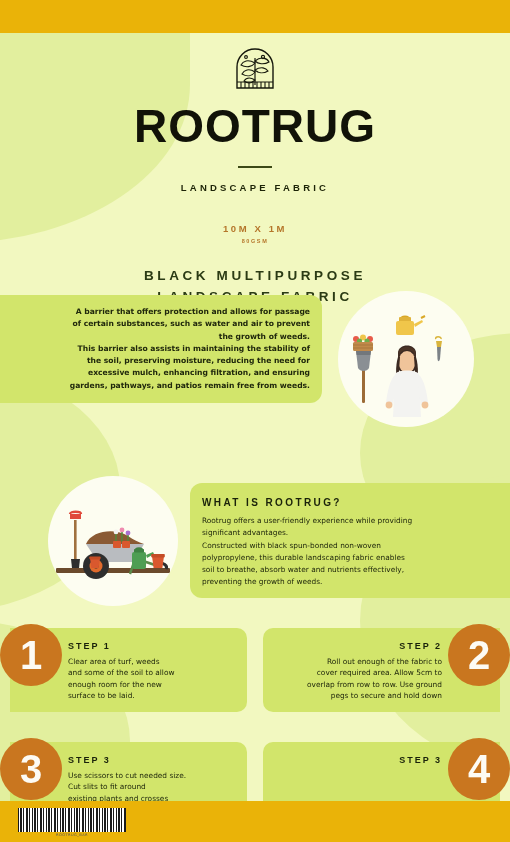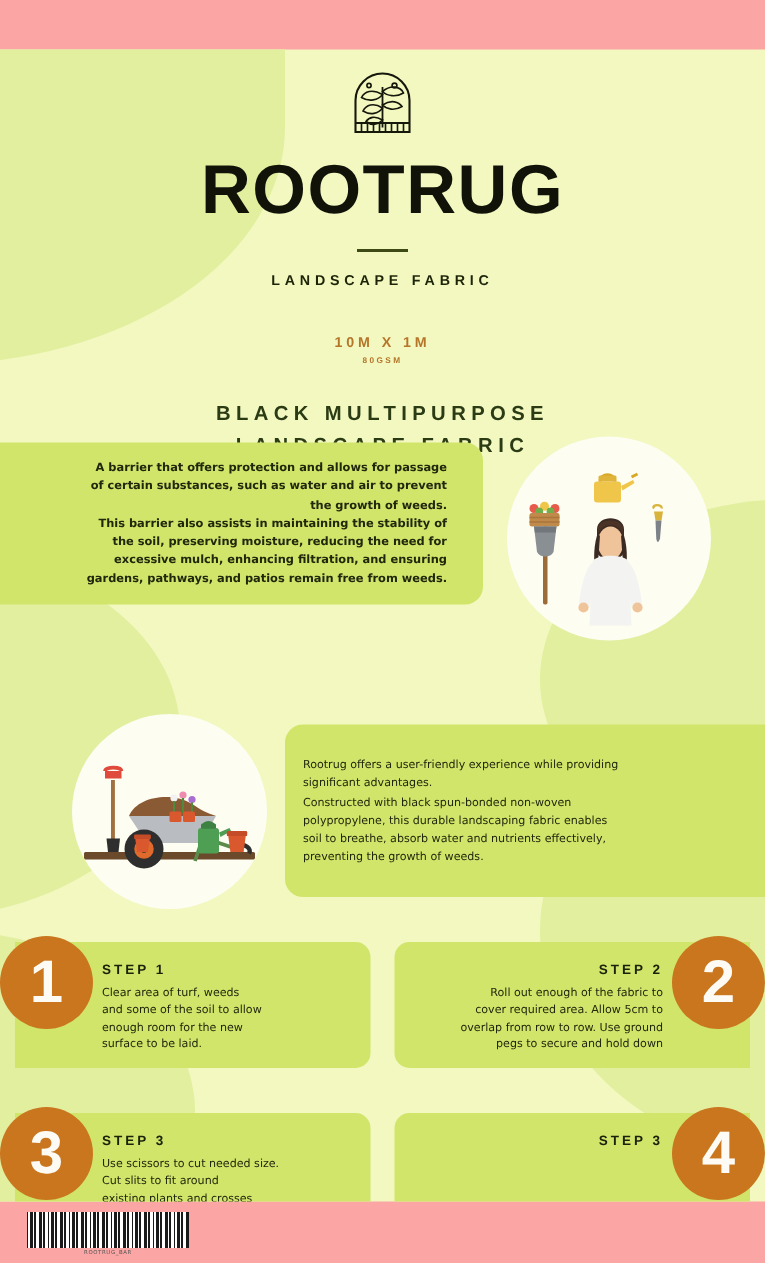--- a/index.html
+++ b/index.html
@@ -12,21 +12,21 @@
     overflow: hidden;
     position: relative;
   }
 
   .page {
     position: absolute;
     left: 0;
     top: 0;
     width: 510px;
     height: 842px;
-    background: #fca5a5;
+    background: #eab308;
   }
 
   
   .panel {
     position: absolute;
     left: 0;
     top: 33px;
     width: 510px;
     height: 768px;
     background: #f2f8c0;
@@ -131,21 +131,21 @@
     left: 0; top: 262px;
     width: 322px; height: 108px;
     background: #d2e56b;
     border-radius: 0 12px 12px 0;
     display: flex;
     align-items: center;
     justify-content: flex-end;
   }
   .intro-text {
     width: 292px;
-    padding-right: 24px;
+    padding-right: 12px;
     text-align: right;
     font-family: "DejaVu Sans", sans-serif;
     font-size: 7.6px;
     font-weight: 700;
     line-height: 1.62;
     color: #20280c;
     white-space: pre-line;
   }
 
   
@@ -420,20 +420,21 @@
           <rect x="-0.6" y="-1.6" width="11.2" height="3" rx="0.8" fill="#c44c26"></rect>
         </g>
         <g transform="translate(104,80)">
           <path d="M0 0 L12 0 L10.4 12 L1.6 12 Z" fill="#d9582e"></path>
           <rect x="-0.8" y="-2" width="13.6" height="3.4" rx="0.8" fill="#c44c26"></rect>
         </g>
       </svg>
     </div>
 
     <div class="what-band">
+      <div class="what-title">WHAT IS ROOTRUG?</div>
       <div class="what-text">Rootrug offers a user-friendly experience while providing
 significant advantages.
 Constructed with black spun-bonded non-woven
 polypropylene, this durable landscaping fabric enables
 soil to breathe, absorb water and nutrients effectively,
 preventing the growth of weeds.</div>
     </div>
 
     <div class="steps">
 

